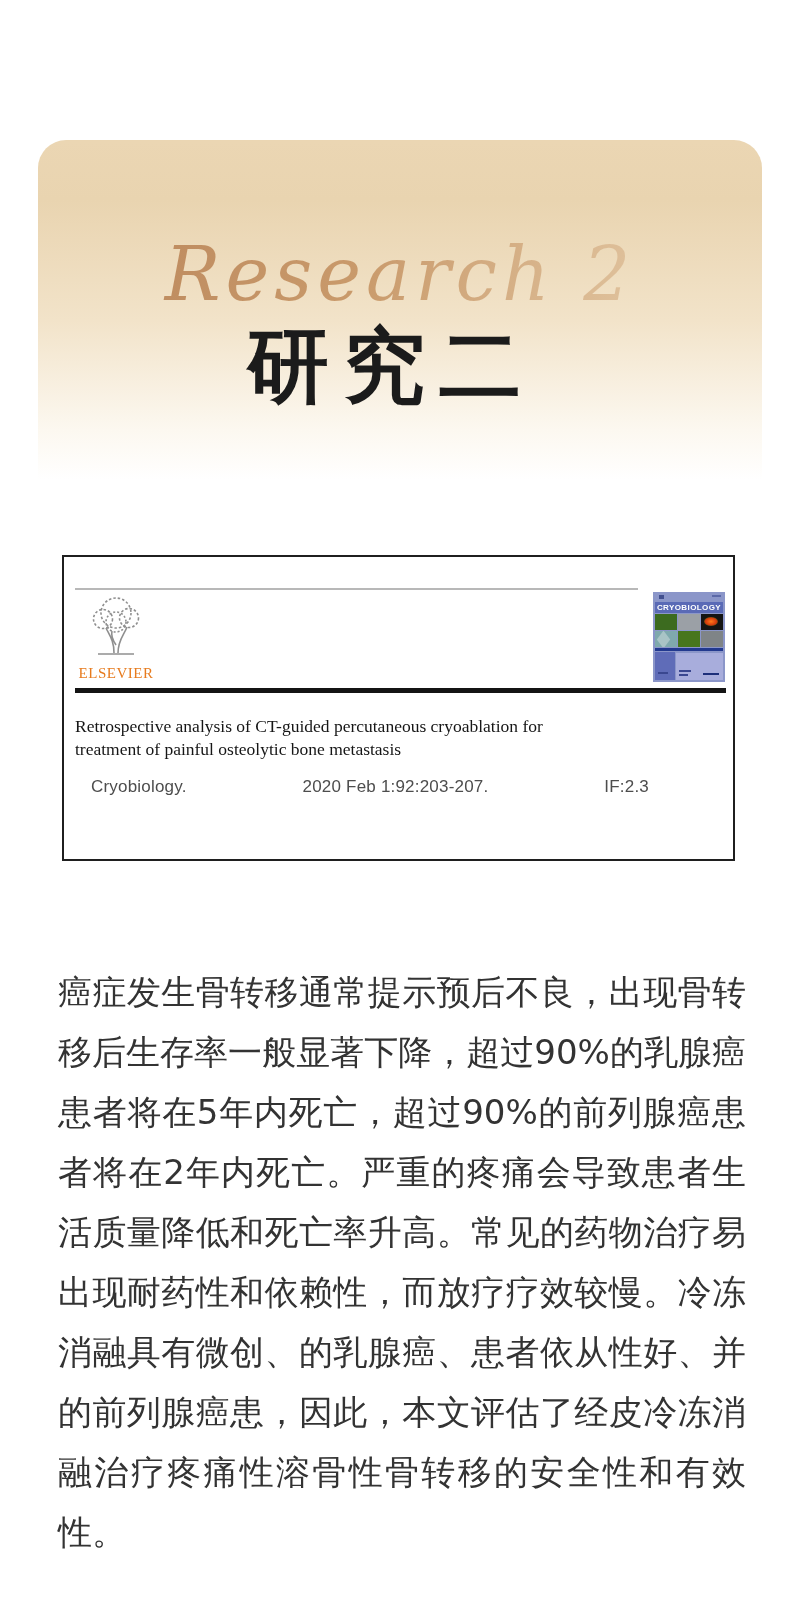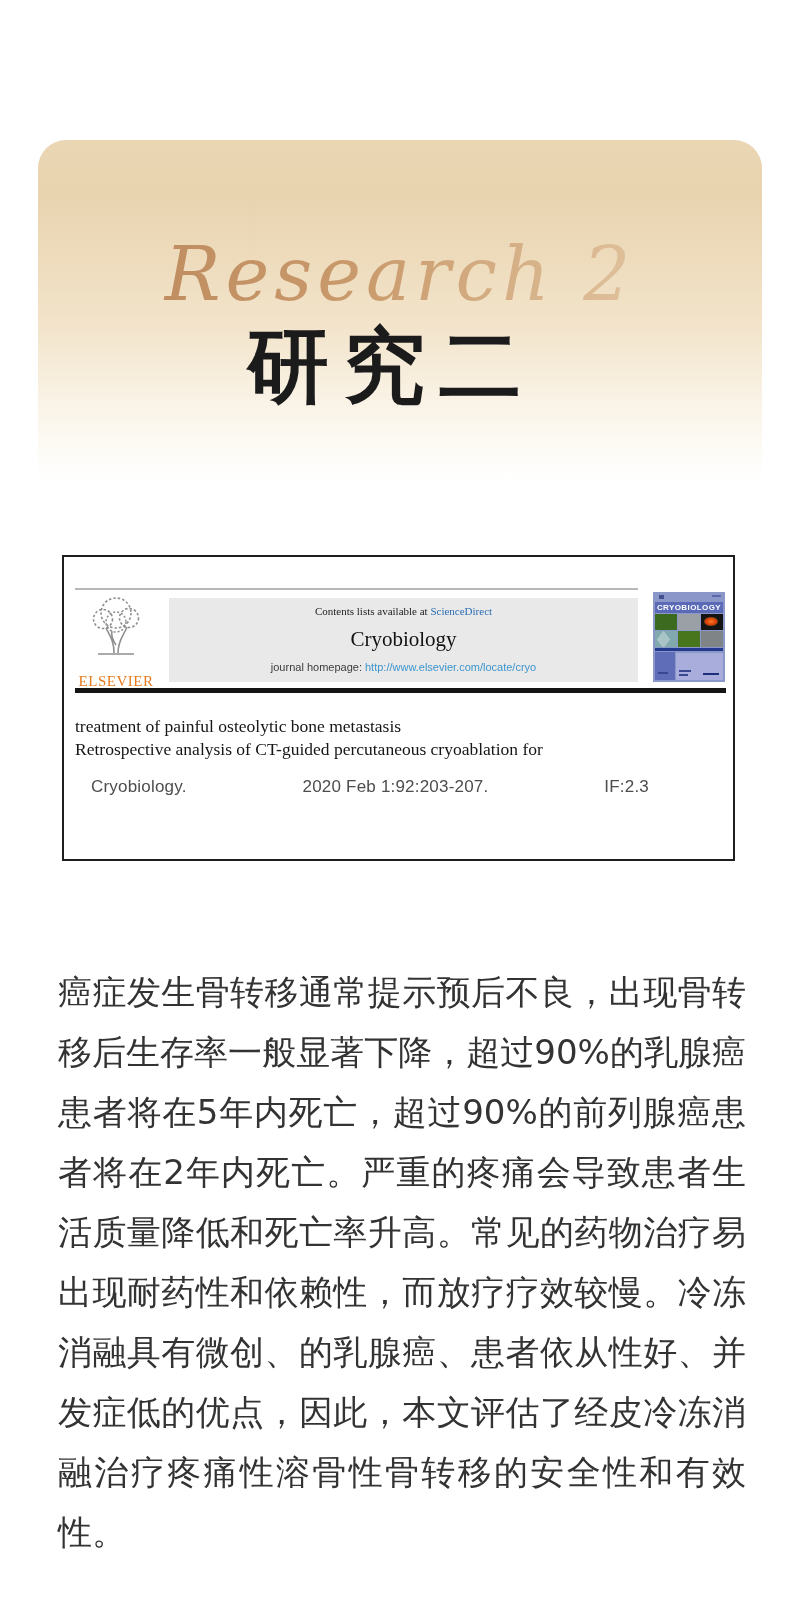--- a/index.html
+++ b/index.html
@@ -32,21 +32,21 @@
   
   .journal-card{
     position:absolute;left:62px;top:555px;width:673px;height:306px;
     background:#ffffff;border:2px solid #1f1f1f;box-sizing:border-box;
   }
   .thin-rule{position:absolute;left:11px;top:31px;width:563px;height:2px;background:#b8b8b8;}
   .logo-block{position:absolute;left:9px;top:36px;width:86px;text-align:center;}
   .logo-block svg{display:block;margin:0 auto;}
   .elsevier-word{
     font-family:"Liberation Serif","DejaVu Serif",serif;
-    font-size:15px;letter-spacing:0.5px;color:#e77b1e;margin-top:16px;
+    font-size:15px;letter-spacing:0.5px;color:#e77b1e;margin-top:8px;
   }
   .masthead-box{
     position:absolute;left:105px;top:41px;width:469px;height:84px;background:#e9e9e9;
     display:flex;flex-direction:column;justify-content:space-between;
     padding:7px 0 9px 0;box-sizing:border-box;text-align:center;
   }
   .contents-line{font-family:"Liberation Serif","DejaVu Serif",serif;font-size:11px;color:#222;}
   .journal-name{font-family:"Liberation Serif","DejaVu Serif",serif;font-size:21px;color:#111;}
   .homepage-line{font-size:11px;color:#3c3c3c;}
   .link-blue{color:#2a6db3;text-decoration:none;cursor:pointer;}
@@ -119,25 +119,20 @@
         <circle cx="19" cy="26" r="9.5" stroke-dasharray="2.5 2"></circle>
         <circle cx="45" cy="25" r="9.5" stroke-dasharray="2.5 2"></circle>
         <circle cx="32" cy="29" r="10" stroke-dasharray="2 2"></circle>
         <path d="M30 60 C30 48 26 43 22 35 M34 60 C34 47 40 42 43 34 M32 52 C28 46 27 42 28 38" stroke-dasharray="none"></path>
         <path d="M14 61 H50"></path>
       </g>
     </svg>
     <div class="elsevier-word">ELSEVIER</div>
   </div>
 
-  <div class="masthead-box">
-    <div class="contents-line"><span>Contents lists available at </span><span class="link-blue">ScienceDirect</span></div>
-    <div class="journal-name">Cryobiology</div>
-    <div class="homepage-line"><span>journal homepage: </span><span class="link-light">http://www.elsevier.com/locate/cryo</span></div>
-  </div>
 
   <div class="cover">
     <div class="cover-mini">
         <i></i>
         <i class="r"></i>
       </div>
     <div class="cover-title">CRYOBIOLOGY</div>
     <div class="cover-tiles">
       <div class="tile" style="background: rgb(60, 107, 31);"></div>
       <div class="tile" style="background: rgb(155, 160, 166);"></div>
@@ -159,35 +154,35 @@
         <span class="micro" style="left:3px;bottom:8px;width:12px;"></span>
         <span class="micro" style="left:3px;bottom:4px;width:9px;"></span>
         <span class="micro" style="right:4px;bottom:5px;width:16px;background:#1d2f7a;"></span>
       </div>
     </div>
   </div>
 
   <div class="black-rule"></div>
 
   <div class="article-title">
+    <div>Retrospective analysis of CT-guided percutaneous cryoablation for</div>
     <div>treatment of painful osteolytic bone metastasis</div>
-    <div>Retrospective analysis of CT-guided percutaneous cryoablation for</div>
   </div>
 
   <div class="citation-row">
     <span>Cryobiology.</span>
     <span>2020 Feb 1:92:203-207.</span>
     <span>IF:2.3</span>
   </div>
 </div>
 
 <div class="abstract">
   <div class="body-line">癌症发生骨转移通常提示预后不良，出现骨转</div>
   <div class="body-line">移后生存率一般显著下降，超过90%的乳腺癌</div>
   <div class="body-line">患者将在5年内死亡，超过90%的前列腺癌患</div>
   <div class="body-line">者将在2年内死亡。严重的疼痛会导致患者生</div>
   <div class="body-line">活质量降低和死亡率升高。常见的药物治疗易</div>
   <div class="body-line">出现耐药性和依赖性，而放疗疗效较慢。冷冻</div>
   <div class="body-line">消融具有微创、的乳腺癌、患者依从性好、并</div>
-  <div class="body-line">发症低的优点，因此，本文评估了经皮冷冻消</div>
+  <div class="body-line">的前列腺癌患，因此，本文评估了经皮冷冻消</div>
   <div class="body-line">融治疗疼痛性溶骨性骨转移的安全性和有效</div>
   <div class="body-line final">性。</div>
 </div>
 
 </body></html>

